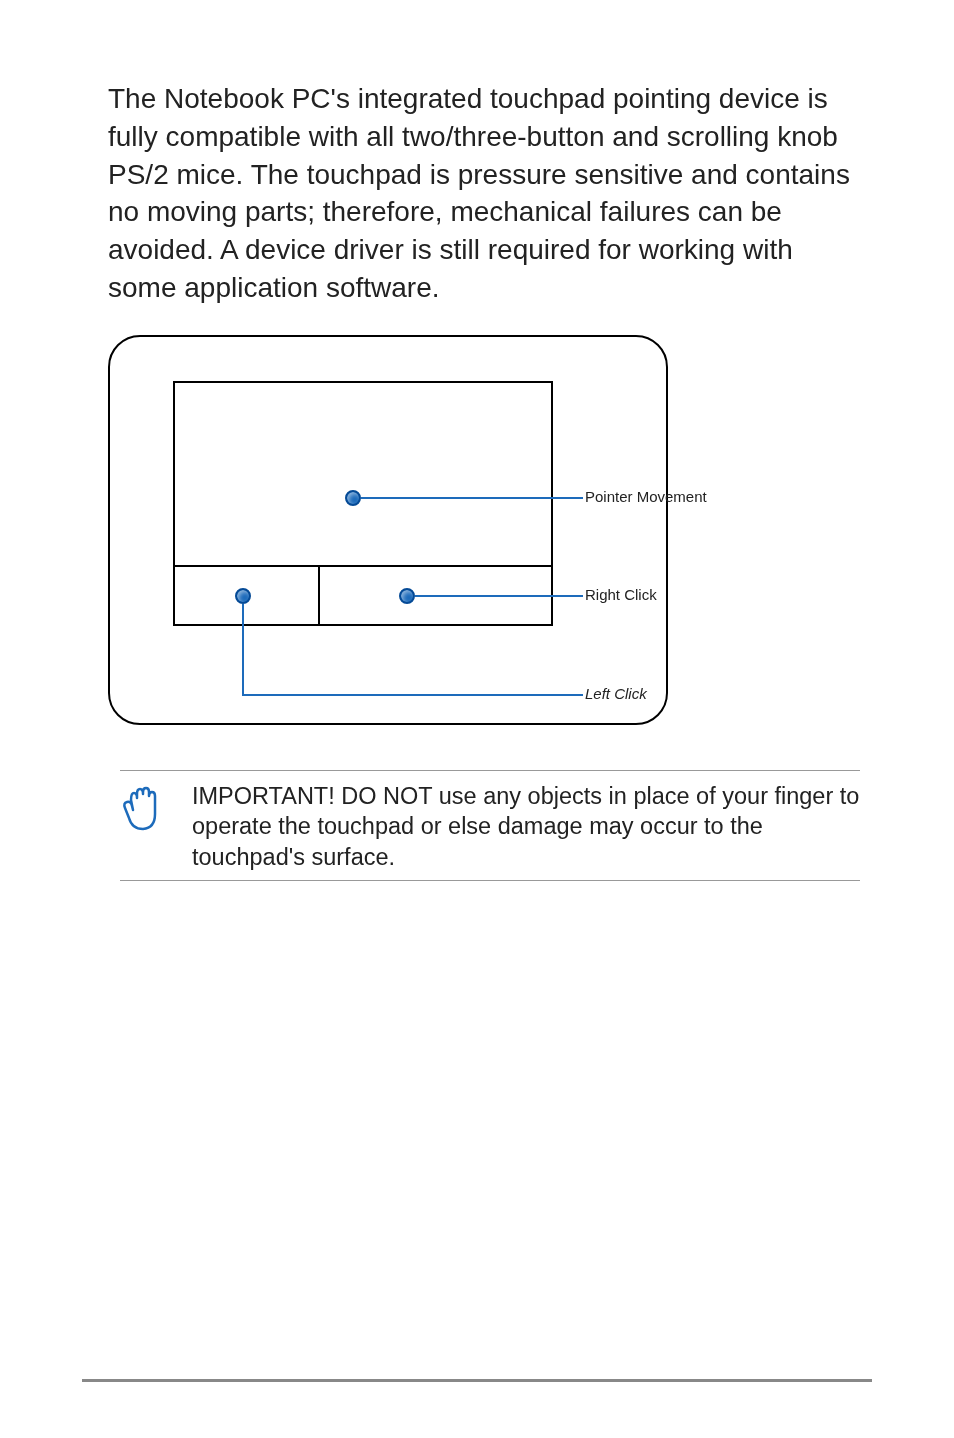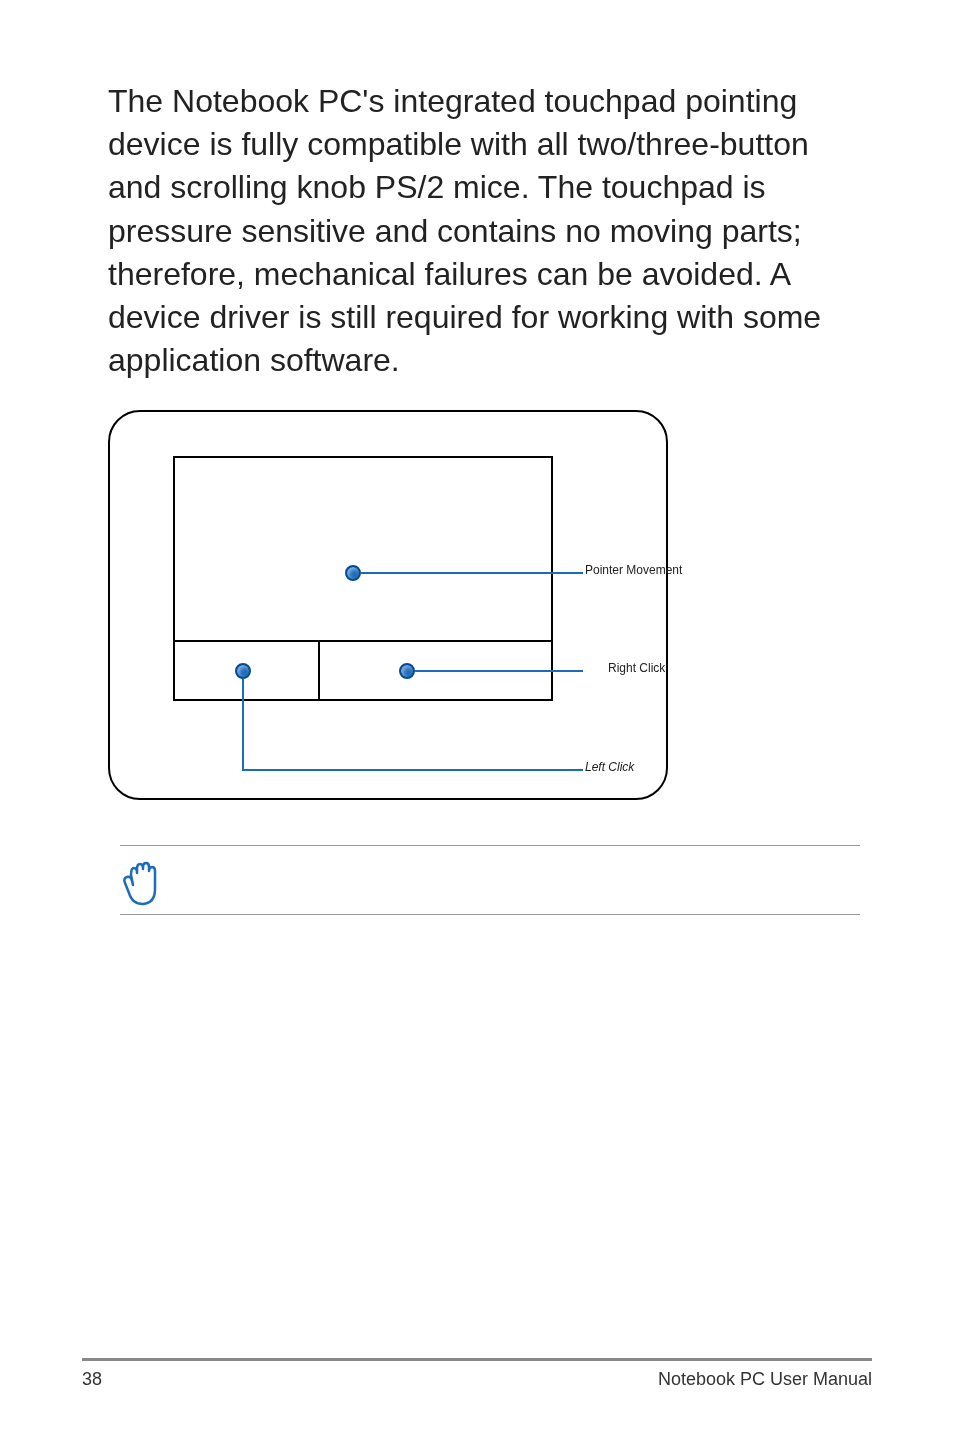--- a/index.html
+++ b/index.html
@@ -19,21 +19,21 @@
       padding: 80px 92px 40px 108px;
     }
     .heading {
       font-size: 38px;
       font-weight: 700;
       margin-bottom: 10px;
       color: #000;
       letter-spacing: 0.5px;
     }
     .body-text {
-      font-size: 32px;
+      font-size: 28px;
       line-height: 1.35;
       color: #222;
       margin-bottom: 28px;
     }
     .diagram {
       width: 650px;
       height: 400px;
       position: relative;
       margin-bottom: 35px;
     }
@@ -78,21 +78,21 @@
       background: #1d6bbb;
       border: 2px solid #054a96;
       box-shadow: inset 2px 2px 4px rgba(255,255,255,0.5);
     }
     .line {
       position: absolute;
       background: #1d6bbb;
     }
     .label {
       position: absolute;
-      font-size: 12px;
+      font-size: 15px;
       color: #222;
       white-space: nowrap;
     }
     .note-box {
       border-top: 1px solid #999;
       border-bottom: 1px solid #999;
       padding: 10px 0 8px 0;
       display: flex;
       align-items: flex-start;
       gap: 30px;
@@ -141,34 +141,31 @@
     <div class="touchpad"></div>
     <div class="touchpad-divider"></div>
     <div class="button-divider"></div>
 
     <div class="dot" style="left:237px; top:155px;"></div>
     <div class="line" style="left:253px; top:162px; width:222px; height:2px;"></div>
     <div class="label" style="left:477px; top:153px;">Pointer Movement</div>
 
     <div class="dot" style="left:291px; top:253px;"></div>
     <div class="line" style="left:307px; top:260px; width:168px; height:2px;"></div>
-    <div class="label" style="left:500px; top:251px;">Right Click</div>
+    <div class="label" style="left:477px; top:251px;">Right Click</div>
 
     <div class="dot" style="left:127px; top:253px;"></div>
     <div class="line" style="left:134px; top:269px; width:2px; height:92px;"></div>
     <div class="line" style="left:134px; top:359px; width:341px; height:2px;"></div>
     <div class="label" style="left:477px; top:350px;font-style:italic;">Left Click</div>
   </div>
 
   <div class="note-box">
     <svg class="hand-icon" viewBox="0 0 42 48">
       <path d="M 11 17 Q 11 10 14 10 Q 17 10 17 15 L 17 11 Q 17 6 20 6 Q 23 6 23 11 L 23 9 Q 23 5 26 5 Q 29 5 29 9 L 29 13 Q 29 9 32 9 Q 35 9 35 13 L 35 31 Q 35 45 23 46 Q 12 46 9 35 L 5 25 Q 3 20 7 19 Q 11 18 12 23 L 13 27 L 11 17 Z" fill="none" stroke="#1d6bbb" stroke-width="2.5" stroke-linejoin="round"></path>
     </svg>
+    <p class="note-text">IMPORTANT! DO NOT use any objects in place of your finger to operate the touchpad or else damage may occur to the touchpad's surface.</p>
   </div>
 </div>
 
 <div class="footer">
   <div class="footer-rule"></div>
-  <div class="footer-row">
-    <span>38</span>
-    <span>Notebook PC User Manual</span>
-  </div>
 </div>
 
 </body></html>

